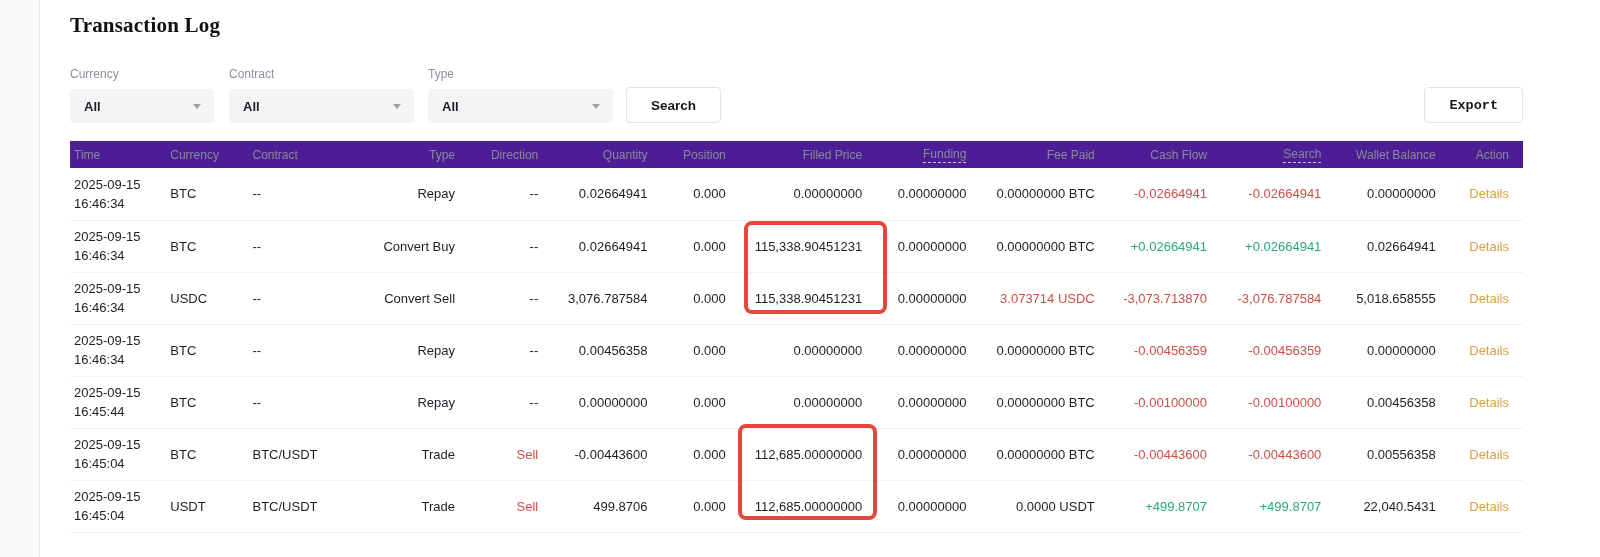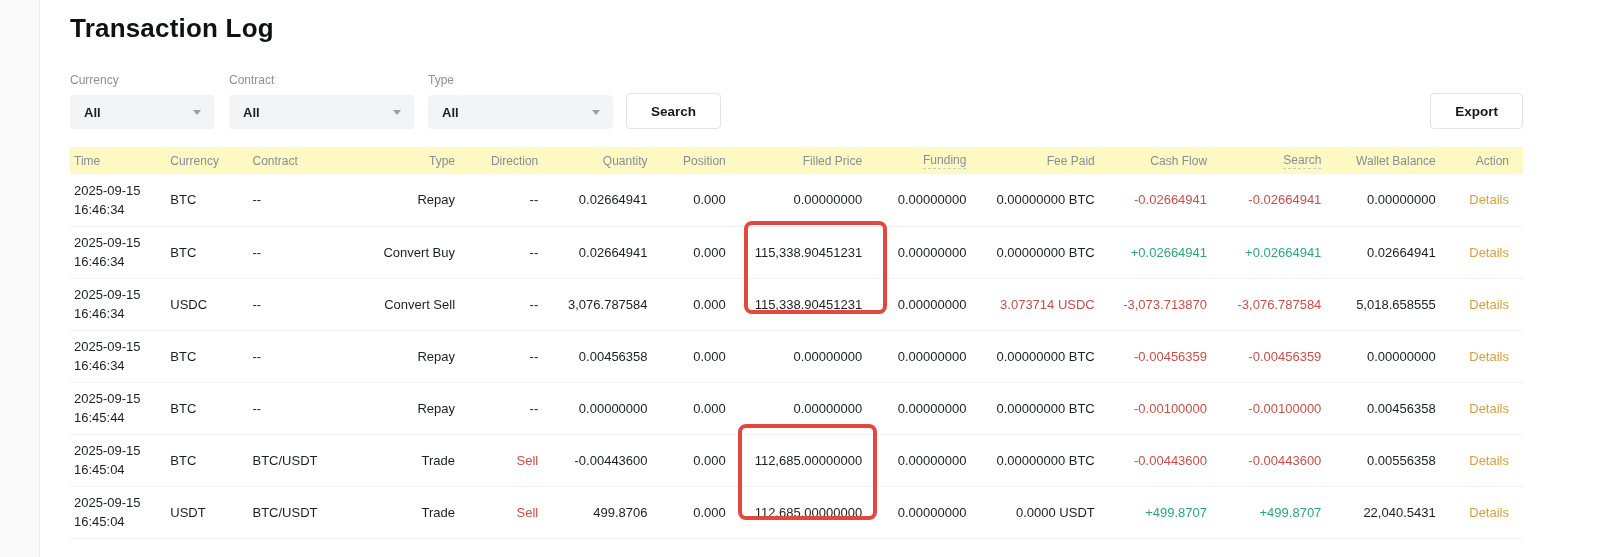--- a/index.html
+++ b/index.html
@@ -6,21 +6,21 @@
   html,body { background:#fff; }
   .page {
     position:relative; width:1600px; height:557px; background:#ffffff;
     font-family:"Liberation Sans", sans-serif; overflow:hidden; color:#16181d;
   }
   .left-rail {
     position:absolute; left:0; top:0; bottom:0; width:40px;
     background:#fafafa; border-right:1px solid #ebebee;
   }
   .content { position:absolute; left:70px; top:0; width:1453px; }
-  .page-title { margin-top:13px; font-size:26px; font-weight:700; color:#0f1115; letter-spacing:.2px; }
+  .page-title { margin-top:13px; font-size:21px; font-weight:700; color:#0f1115; letter-spacing:.2px;font-family:Liberation Serif, serif; }
 
   
   .filters { display:flex; align-items:flex-end; margin-top:29px; }
   .filter { display:flex; flex-direction:column; }
   .filter-label { font-size:12px; color:#8b909b; margin-bottom:8px; }
   .select, .date-range {
     height:34px; background:#f3f4f6; border-radius:4px; display:flex;
     align-items:center; font-size:13px; font-weight:600; color:#1b1e24; cursor:pointer;text-align:right;
   }
   .select { justify-content:space-between; padding:0 13px 0 14px; }
@@ -34,26 +34,26 @@
   }
   .date-range { padding:0 11px 0 13px; justify-content:space-between; }
   .date-val { letter-spacing:1.5px; }
   .range-arrow { color:#9aa0ab; font-weight:400; font-size:13px; }
   .cal-icon { display:flex; align-items:center; }
   .btn {
     height:36px; padding:0 24px; background:#fff; border:1px solid #e2e3e7;
     border-radius:4px; font-family:inherit; font-size:13.5px; font-weight:600; color:#16181d;
     cursor:pointer;
   }
-  .btn-export { margin-left:auto; }
+  .btn-export { margin-left:auto;font-family:Liberation Mono, monospace; }
 
   
   table { width:1453px; border-collapse:collapse; table-layout:fixed; margin-top:18px; }
   thead th {
-    background:#fef9c3; height:27px; font-weight:400; font-size:12px; color:#878d99;
+    background:#4c1d95; height:27px; font-weight:400; font-size:12px; color:#878d99;
     padding:0; white-space:nowrap;
   }
   thead th span.hdr { display:inline-block; }
   thead th span.underlined { border-bottom:1px dashed #c7cbd2; padding-bottom:1px; }
   tbody td { height:52px; border-bottom:1px solid #f0f1f4; font-size:13px; color:#1b1e24; padding:0; white-space:nowrap; vertical-align:middle; }
   .al-left  { text-align:left; }
   .al-right { text-align:right; }
   th:first-child, td:first-child { padding-left:4px; }
   th:last-child, td:last-child { padding-right:14px; }
   td .t-line { line-height:19px; }

